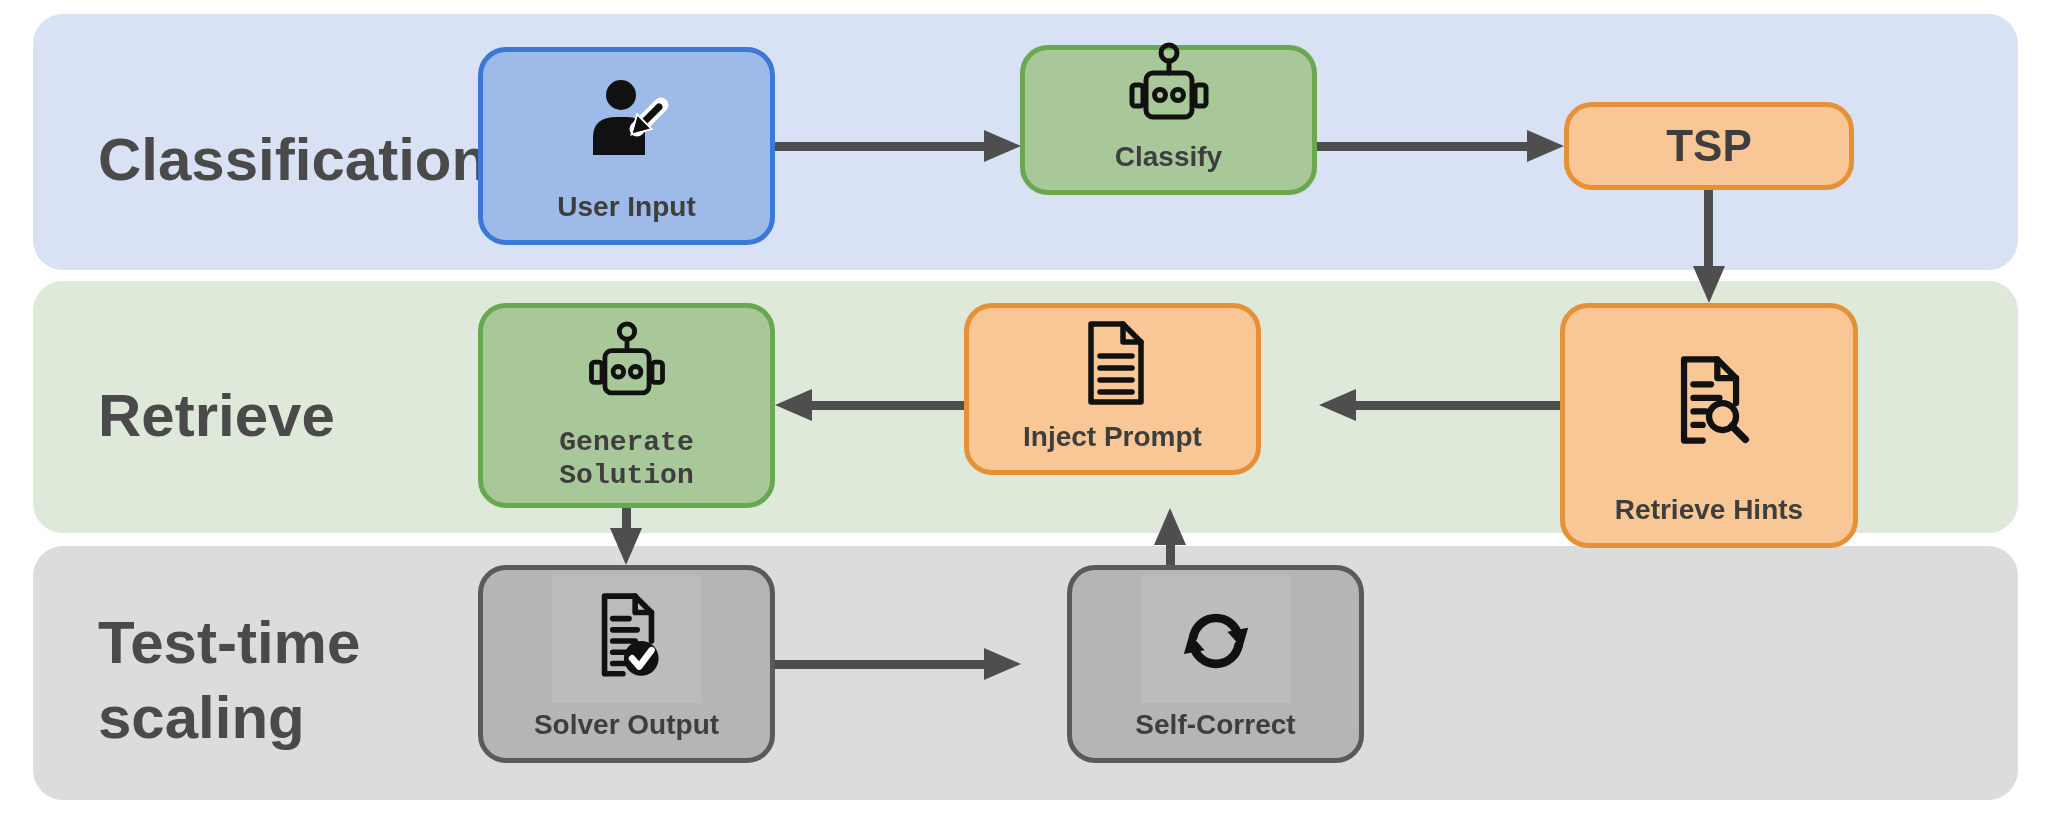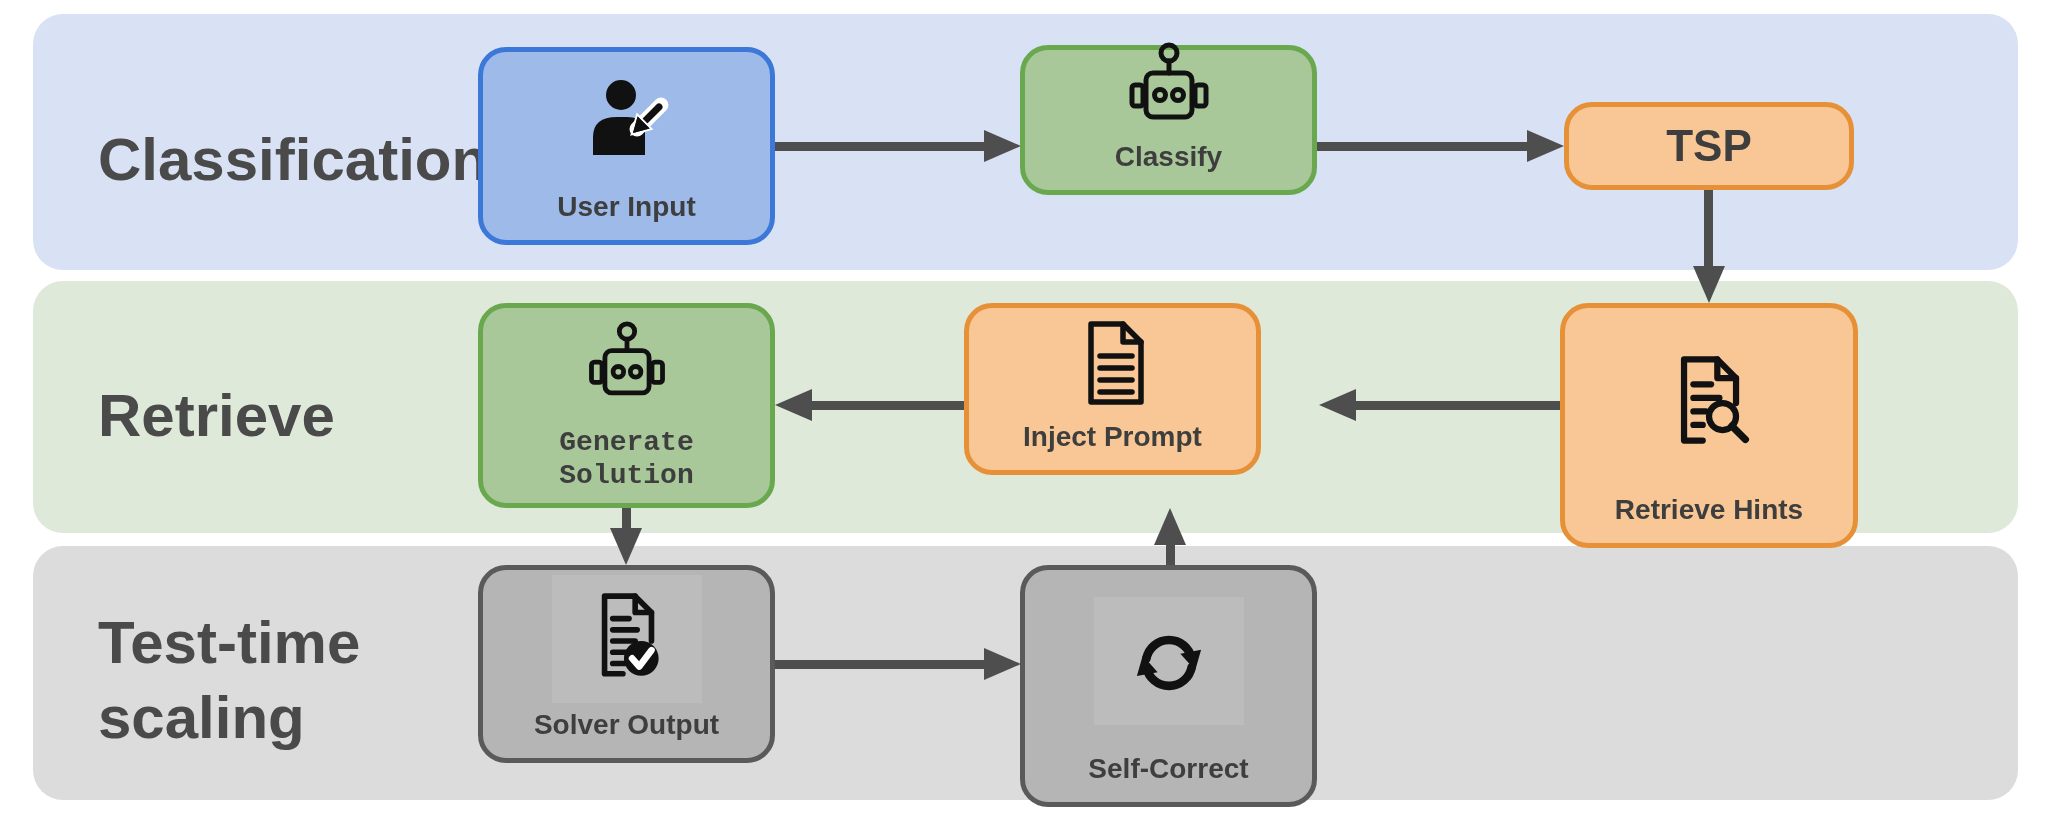--- a/index.html
+++ b/index.html
@@ -39,21 +39,21 @@
 
   .n-user-input{left:478px;top:47px;width:297px;height:198px;}
   .n-classify{left:1020px;top:45px;width:297px;height:150px;}
   .n-tsp{left:1564px;top:102px;width:290px;height:88px;justify-content:center;}
   .n-tsp .node-label{font-size:44px;margin-bottom:0;}
   .n-retrieve{left:1560px;top:303px;width:298px;height:245px;}
   .n-inject{left:964px;top:303px;width:297px;height:172px;}
   .n-generate{left:478px;top:303px;width:297px;height:205px;}
   .n-generate .node-label{width:220px;margin-bottom:10px;font-family:Liberation Mono, monospace;}
   .n-solver{left:478px;top:565px;width:297px;height:198px;}
-  .n-selfcorrect{left:1020px;top:565px;width:297px;height:242px;}
+  .n-selfcorrect{left:1067px;top:565px;width:297px;height:198px;}
 
   .arrow{position:absolute;}
   .arrow .line{position:absolute;background:var(--arrow-color);}
   .arrow .head{position:absolute;width:0;height:0;}
   .head-right{border-top:16px solid transparent;border-bottom:16px solid transparent;border-left:37px solid var(--arrow-color);}
   .head-left{border-top:16px solid transparent;border-bottom:16px solid transparent;border-right:37px solid var(--arrow-color);}
   .head-down{border-left:16px solid transparent;border-right:16px solid transparent;border-top:37px solid var(--arrow-color);}
   .head-up{border-left:16px solid transparent;border-right:16px solid transparent;border-bottom:37px solid var(--arrow-color);}
 
   svg{display:block;}

